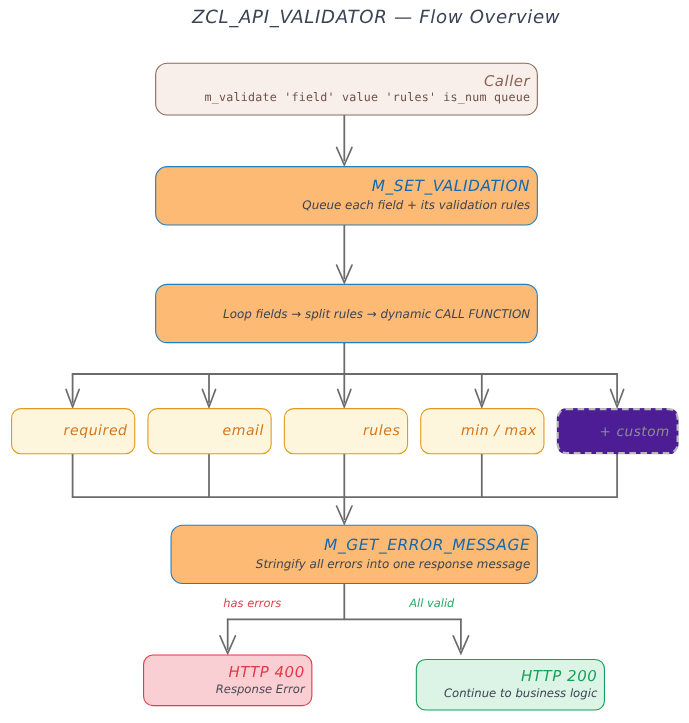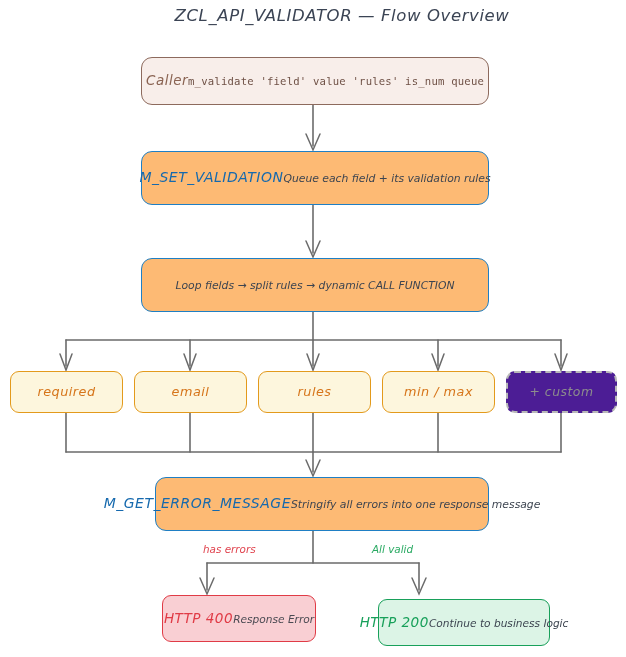--- a/index.html
+++ b/index.html
@@ -43,22 +43,22 @@
     white-space: nowrap;
     padding-left: 37px;
   }
 
   
   .node {
     position: absolute;
     box-sizing: border-box;
     border-radius: 9px;
     display: flex;
-    flex-direction: row;
-    align-items: center;
+    flex-direction: column;
+    align-items: flex-end;
     justify-content: center;
     text-align: center;
     padding: 4px 6px;
   }
   .node .t {
     font-family: "DejaVu Sans", sans-serif;
     font-style: italic;
     letter-spacing: 0.5px;
     line-height: 1.12;
     white-space: nowrap;
@@ -121,21 +121,20 @@
     border-radius: 9px;
   }
   #rule-custom .t { font-size: 12.4px; color: #8d8d8d; }
 
   
   #http-400 {
     left: 130px; top: 595px; width: 154px; height: 47px;
     background: #f9cfd3;
     border: 1.9px solid #e03b46;
     border-radius: 9px;
-    margin-left: 32px;
   }
   #http-400 .t { font-size: 13.6px; color: #e03b46; }
   #http-400 .s { font-size: 10.6px; color: #4a4a52; margin-top: 2px; }
 
   #http-200 {
     left: 341px; top: 599px; width: 172px; height: 47px;
     background: #dcf4e6;
     border: 1.9px solid #18a05a;
     border-radius: 9px;
     margin-left: 37px;

